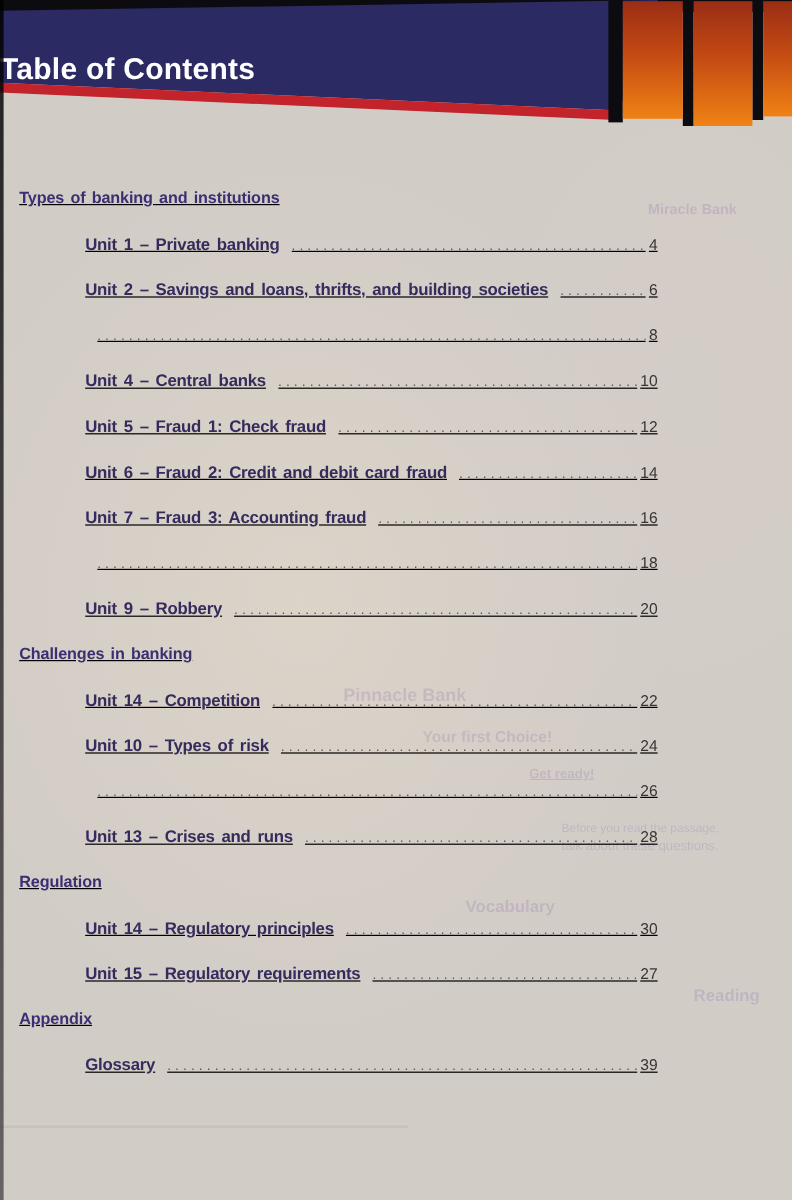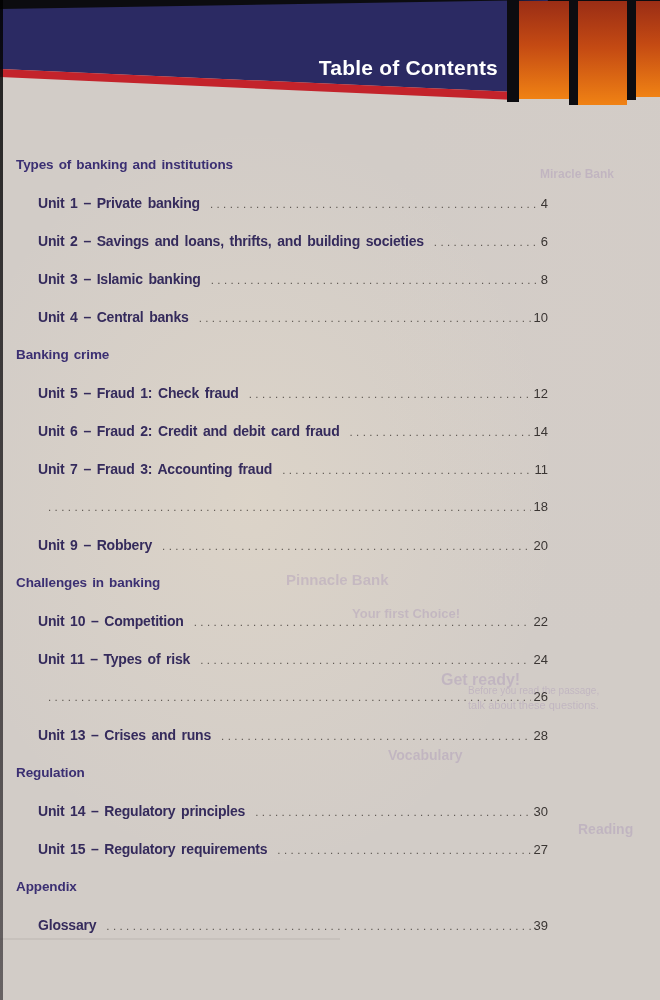--- a/index.html
+++ b/index.html
@@ -8,29 +8,29 @@
     font-family:"Liberation Sans","DejaVu Sans",sans-serif;
     background:
       radial-gradient(ellipse 430px 520px at 250px 500px, rgba(236,224,202,.38), rgba(236,224,202,0) 72%),
       radial-gradient(ellipse 280px 420px at 575px 330px, rgba(214,206,200,.45), rgba(214,206,200,0) 75%),
       var(--page-bg,#d2ccc7);
   }
   .page{position:absolute;inset:0;}
   
   .header-svg{position:absolute;top:0;left:0;width:660px;height:118px;display:block;}
   .page-title{
-    position:absolute;top:56px;left:0;width:498px;
-    text-align:right;color:var(--title,#ffffff);
-    font-size:21px;font-weight:700;letter-spacing:.2px;
+    position:absolute;top:44px;left:0;width:498px;
+    color:var(--title,#ffffff);
+    font-size:25px;font-weight:700;letter-spacing:.2px;
   }
   
-  .toc{position:absolute;top:146px;left:0;right:0;}
+  .toc{position:absolute;top:146px;left:0;right:0;text-decoration:underline;}
   .toc-row{display:flex;align-items:baseline;height:38px;padding-right:112px;white-space:nowrap;}
   .toc-row.section{padding-left:16px;}
-  .toc-row.item{padding-left:38px;justify-content:center;}
+  .toc-row.item{padding-left:71px;justify-content:center;}
   .toc-row.section .sec-title{
     font-size:13.5px;font-weight:700;letter-spacing:-.1px;word-spacing:1.5px;
     color:var(--heading,#3b2f72);line-height:38px;
   }
   .lbl{
     flex:0 0 auto;font-size:14px;font-weight:700;letter-spacing:-.2px;word-spacing:2px;
     color:var(--item,#352b5c);line-height:38px;
   }
   .dots{
     flex:1 1 auto;overflow:hidden;margin:0 3px 0 10px;
@@ -86,21 +86,21 @@
     <rect x="578" y="1" width="49" height="104" fill="url(#og)"></rect>
     <rect x="636" y="1" width="24" height="96" fill="url(#og)"></rect>
   </svg>
 
   <div class="page-title">Table of Contents</div>
 
   <div class="ghost-layer">
       <div class="ghost" style="left: 540px; top: 132px; font-size: 12px; font-weight: 700;">Miracle Bank</div>
       <div class="ghost" style="left: 286px; top: 536px; font-size: 15px; font-weight: 700;">Pinnacle Bank</div>
       <div class="ghost" style="left: 352px; top: 571px; font-size: 13px; font-weight: 700;">Your first Choice!</div>
-      <div class="ghost" style="left: 441px; top: 636px; font-size: 16px; font-weight: 700;">Get ready!</div>
+      <div class="ghost" style="left: 441px; top: 604px; font-size: 11px; font-weight: 700; text-decoration: underline;">Get ready!</div>
       <div class="ghost" style="left: 468px; top: 650px; font-size: 10px;">Before you read the passage,</div>
       <div class="ghost" style="left: 468px; top: 664px; font-size: 11px;">talk about these questions.</div>
       <div class="ghost" style="left: 388px; top: 712px; font-size: 14px; font-weight: 700;">Vocabulary</div>
       <div class="ghost" style="left: 578px; top: 786px; font-size: 14px; font-weight: 700;">Reading</div>
     </div>
 
   <div class="toc">
       <div class="toc-row section">
         <span class="sec-title">Types of banking and institutions</span>
       </div>
@@ -108,66 +108,62 @@
         <span class="lbl">Unit 1 – Private banking</span>
         <span class="dots">........................................................................................................................................................................................................</span>
         <span class="pg">4</span>
       </div>
       <div class="toc-row item">
         <span class="lbl">Unit 2 – Savings and loans, thrifts, and building societies</span>
         <span class="dots">........................................................................................................................................................................................................</span>
         <span class="pg">6</span>
       </div>
       <div class="toc-row item">
-        <span class="lbl">Unit 3 – Islamic banking</span>
         <span class="dots">........................................................................................................................................................................................................</span>
         <span class="pg">8</span>
       </div>
       <div class="toc-row item">
         <span class="lbl">Unit 4 – Central banks</span>
         <span class="dots">........................................................................................................................................................................................................</span>
         <span class="pg">10</span>
-      </div>
-      <div class="toc-row section">
-        <span class="sec-title">Banking crime</span>
       </div>
       <div class="toc-row item">
         <span class="lbl">Unit 5 – Fraud 1: Check fraud</span>
         <span class="dots">........................................................................................................................................................................................................</span>
         <span class="pg">12</span>
       </div>
       <div class="toc-row item">
         <span class="lbl">Unit 6 – Fraud 2: Credit and debit card fraud</span>
         <span class="dots">........................................................................................................................................................................................................</span>
         <span class="pg">14</span>
       </div>
       <div class="toc-row item">
         <span class="lbl">Unit 7 – Fraud 3: Accounting fraud</span>
         <span class="dots">........................................................................................................................................................................................................</span>
-        <span class="pg">11</span>
+        <span class="pg">16</span>
       </div>
       <div class="toc-row item">
         <span class="dots">........................................................................................................................................................................................................</span>
         <span class="pg">18</span>
       </div>
       <div class="toc-row item">
         <span class="lbl">Unit 9 – Robbery</span>
         <span class="dots">........................................................................................................................................................................................................</span>
         <span class="pg">20</span>
       </div>
       <div class="toc-row section">
         <span class="sec-title">Challenges in banking</span>
       </div>
       <div class="toc-row item">
-        <span class="lbl">Unit 10 – Competition</span>
+        <span class="lbl">Unit 14 – Competition</span>
         <span class="dots">........................................................................................................................................................................................................</span>
         <span class="pg">22</span>
       </div>
       <div class="toc-row item">
-        <span class="lbl">Unit 11 – Types of risk</span>
+        <span class="lbl">Unit 10 – Types of risk</span>
         <span class="dots">........................................................................................................................................................................................................</span>
         <span class="pg">24</span>
       </div>
       <div class="toc-row item">
         <span class="dots">........................................................................................................................................................................................................</span>
         <span class="pg">26</span>
       </div>
       <div class="toc-row item">
         <span class="lbl">Unit 13 – Crises and runs</span>
         <span class="dots">........................................................................................................................................................................................................</span>

